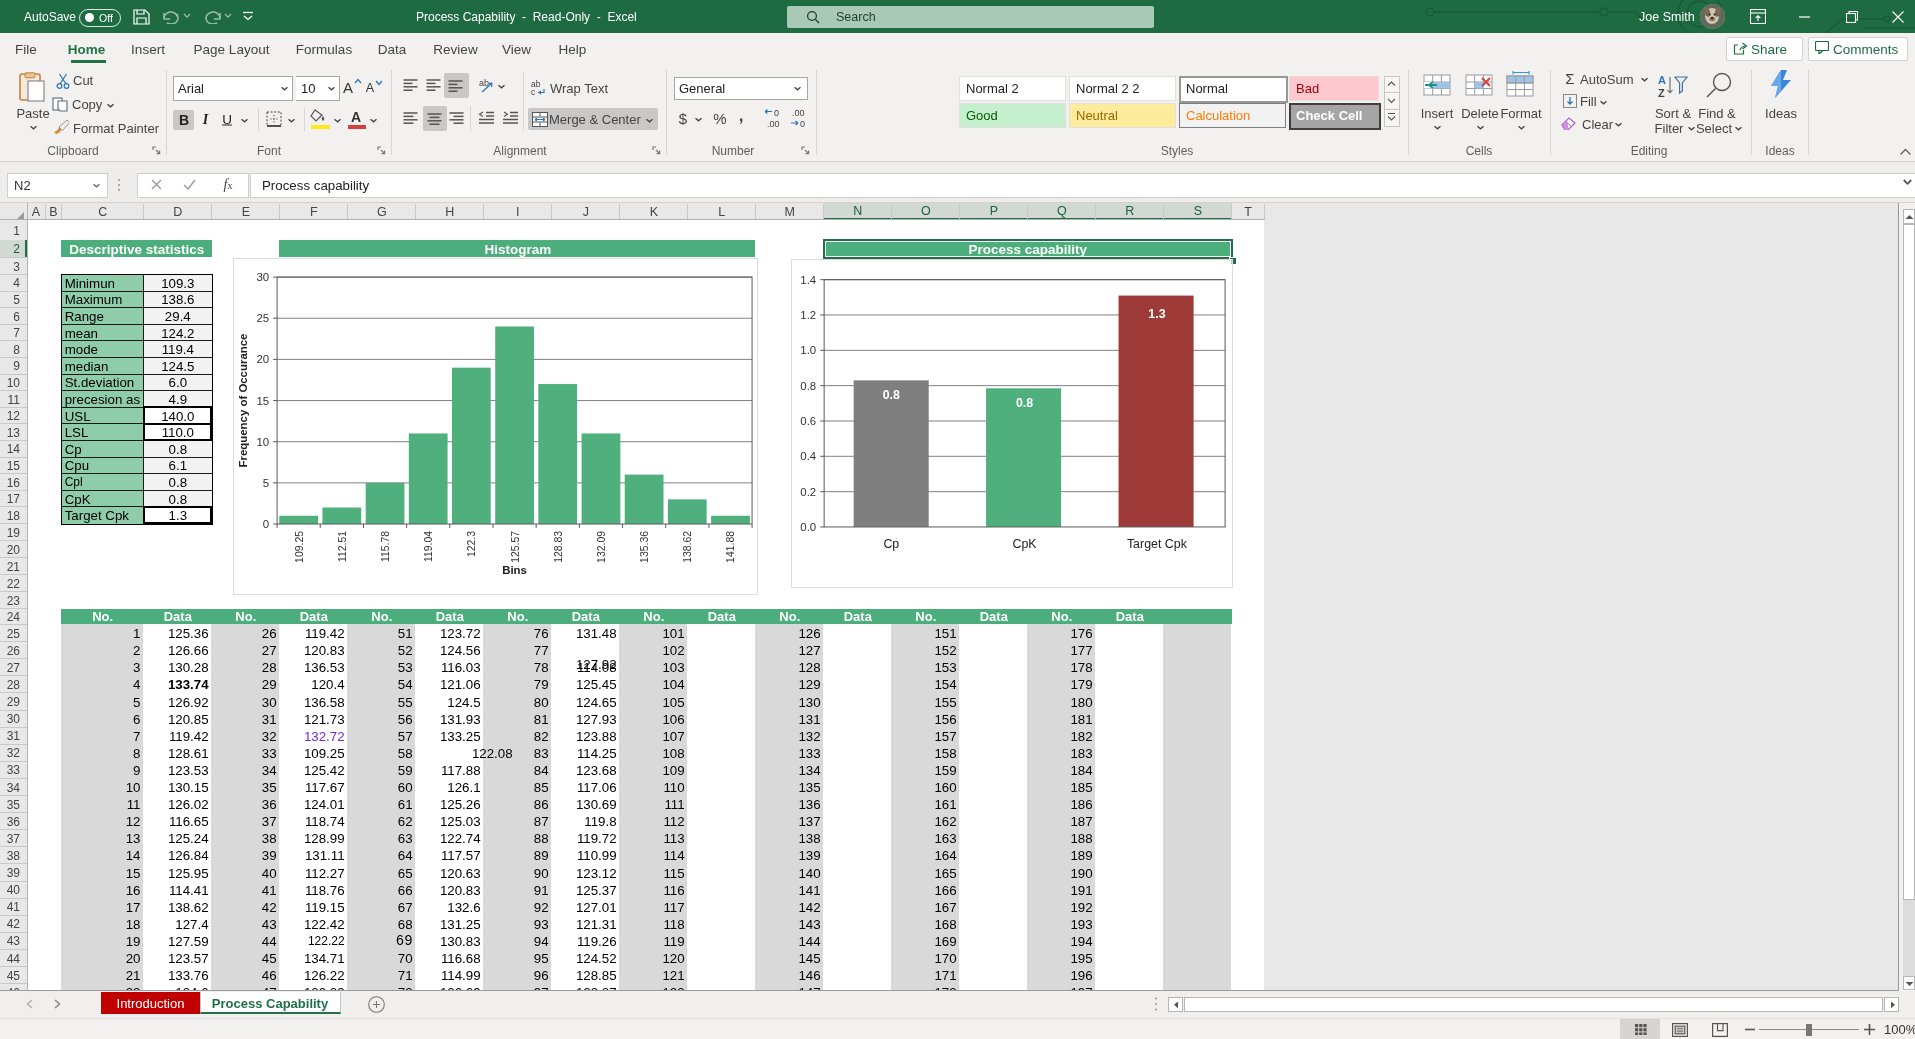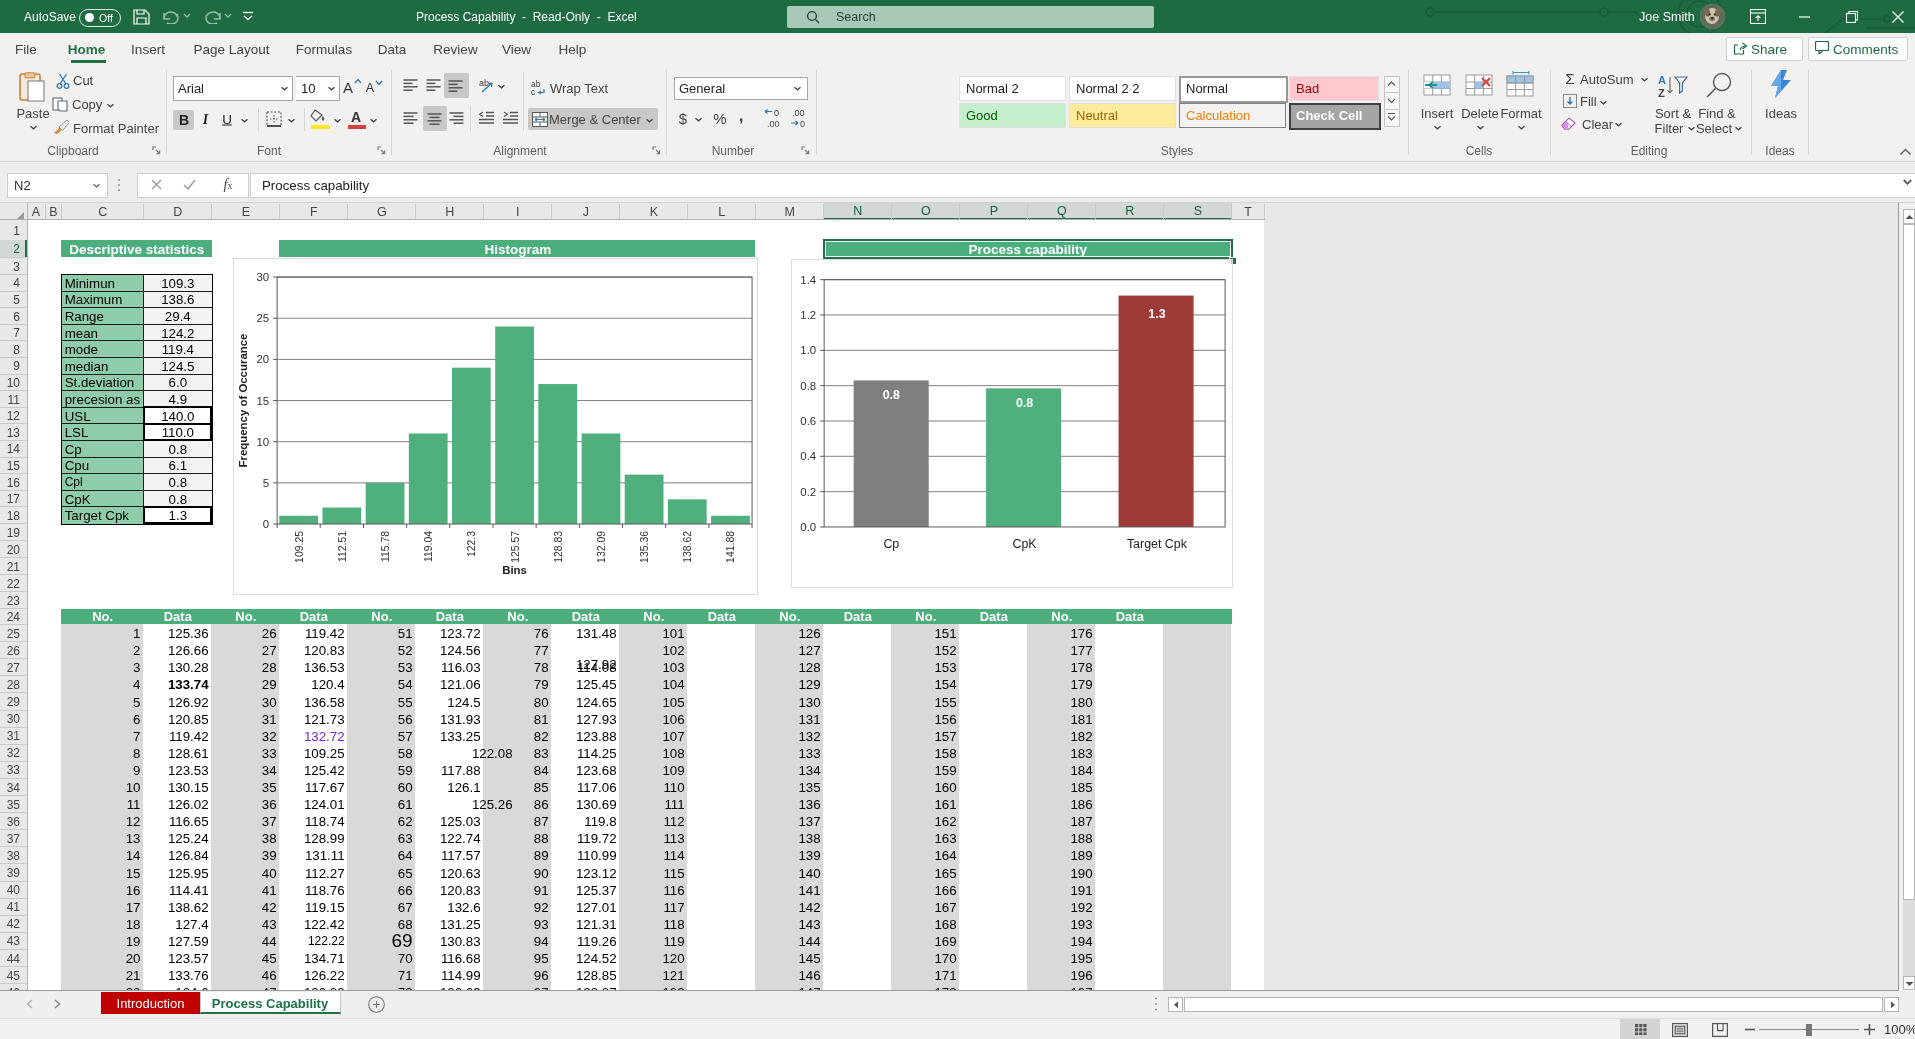--- a/index.html
+++ b/index.html
@@ -986,21 +986,21 @@
 <div style="position:absolute;left:140.5px;top:804.1px;transform:translate(-100%,-50%);font-size:13.3px;color:#000;white-space:nowrap;">11</div>
 <div style="position:absolute;left:276.6px;top:804.1px;transform:translate(-100%,-50%);font-size:13.3px;color:#000;white-space:nowrap;">36</div>
 <div style="position:absolute;left:412.6px;top:804.1px;transform:translate(-100%,-50%);font-size:13.3px;color:#000;white-space:nowrap;">61</div>
 <div style="position:absolute;left:548.6px;top:804.1px;transform:translate(-100%,-50%);font-size:13.3px;color:#000;white-space:nowrap;">86</div>
 <div style="position:absolute;left:684.6px;top:804.1px;transform:translate(-100%,-50%);font-size:13.3px;color:#000;white-space:nowrap;">111</div>
 <div style="position:absolute;left:820.6px;top:804.1px;transform:translate(-100%,-50%);font-size:13.3px;color:#000;white-space:nowrap;">136</div>
 <div style="position:absolute;left:956.6px;top:804.1px;transform:translate(-100%,-50%);font-size:13.3px;color:#000;white-space:nowrap;">161</div>
 <div style="position:absolute;left:1092.6px;top:804.1px;transform:translate(-100%,-50%);font-size:13.3px;color:#000;white-space:nowrap;">186</div>
 <div style="position:absolute;left:208.6px;top:804.1px;transform:translate(-100%,-50%);font-size:13.3px;color:#000;white-space:nowrap;">126.02</div>
 <div style="position:absolute;left:344.6px;top:804.1px;transform:translate(-100%,-50%);font-size:13.3px;color:#000;white-space:nowrap;">124.01</div>
-<div style="position:absolute;left:480.6px;top:804.1px;transform:translate(-100%,-50%);font-size:13.3px;color:#000;white-space:nowrap;margin-left:32px;">125.26</div>
+<div style="position:absolute;left:480.6px;top:804.1px;transform:translate(-100%,-50%);font-size:13.3px;color:#000;white-space:nowrap;">125.26</div>
 <div style="position:absolute;left:616.6px;top:804.1px;transform:translate(-100%,-50%);font-size:13.3px;color:#000;white-space:nowrap;">130.69</div>
 <div style="position:absolute;left:140.5px;top:821.2px;transform:translate(-100%,-50%);font-size:13.3px;color:#000;white-space:nowrap;">12</div>
 <div style="position:absolute;left:276.6px;top:821.2px;transform:translate(-100%,-50%);font-size:13.3px;color:#000;white-space:nowrap;">37</div>
 <div style="position:absolute;left:412.6px;top:821.2px;transform:translate(-100%,-50%);font-size:13.3px;color:#000;white-space:nowrap;">62</div>
 <div style="position:absolute;left:548.6px;top:821.2px;transform:translate(-100%,-50%);font-size:13.3px;color:#000;white-space:nowrap;">87</div>
 <div style="position:absolute;left:684.6px;top:821.2px;transform:translate(-100%,-50%);font-size:13.3px;color:#000;white-space:nowrap;">112</div>
 <div style="position:absolute;left:820.6px;top:821.2px;transform:translate(-100%,-50%);font-size:13.3px;color:#000;white-space:nowrap;">137</div>
 <div style="position:absolute;left:956.6px;top:821.2px;transform:translate(-100%,-50%);font-size:13.3px;color:#000;white-space:nowrap;">162</div>
 <div style="position:absolute;left:1092.6px;top:821.2px;transform:translate(-100%,-50%);font-size:13.3px;color:#000;white-space:nowrap;">187</div>
 <div style="position:absolute;left:208.6px;top:821.2px;transform:translate(-100%,-50%);font-size:13.3px;color:#000;white-space:nowrap;">116.65</div>
@@ -1074,21 +1074,21 @@
 <div style="position:absolute;left:684.6px;top:923.8px;transform:translate(-100%,-50%);font-size:13.3px;color:#000;white-space:nowrap;">118</div>
 <div style="position:absolute;left:820.6px;top:923.8px;transform:translate(-100%,-50%);font-size:13.3px;color:#000;white-space:nowrap;">143</div>
 <div style="position:absolute;left:956.6px;top:923.8px;transform:translate(-100%,-50%);font-size:13.3px;color:#000;white-space:nowrap;">168</div>
 <div style="position:absolute;left:1092.6px;top:923.8px;transform:translate(-100%,-50%);font-size:13.3px;color:#000;white-space:nowrap;">193</div>
 <div style="position:absolute;left:208.6px;top:923.8px;transform:translate(-100%,-50%);font-size:13.3px;color:#000;white-space:nowrap;">127.4</div>
 <div style="position:absolute;left:344.6px;top:923.8px;transform:translate(-100%,-50%);font-size:13.3px;color:#000;white-space:nowrap;">122.42</div>
 <div style="position:absolute;left:480.6px;top:923.8px;transform:translate(-100%,-50%);font-size:13.3px;color:#000;white-space:nowrap;">131.25</div>
 <div style="position:absolute;left:616.6px;top:923.8px;transform:translate(-100%,-50%);font-size:13.3px;color:#000;white-space:nowrap;">121.31</div>
 <div style="position:absolute;left:140.5px;top:940.9px;transform:translate(-100%,-50%);font-size:13.3px;color:#000;white-space:nowrap;">19</div>
 <div style="position:absolute;left:276.6px;top:940.9px;transform:translate(-100%,-50%);font-size:13.3px;color:#000;white-space:nowrap;">44</div>
-<div style="position:absolute;left:412.6px;top:940.9px;transform:translate(-100%,-50%);font-size:19px;color:#000;white-space:nowrap;">69</div>
+<div style="position:absolute;left:412.6px;top:940.9px;transform:translate(-100%,-50%);font-size:14px;color:#000;white-space:nowrap;font-family:Liberation Mono, monospace;">69</div>
 <div style="position:absolute;left:548.6px;top:940.9px;transform:translate(-100%,-50%);font-size:13.3px;color:#000;white-space:nowrap;">94</div>
 <div style="position:absolute;left:684.6px;top:940.9px;transform:translate(-100%,-50%);font-size:13.3px;color:#000;white-space:nowrap;">119</div>
 <div style="position:absolute;left:820.6px;top:940.9px;transform:translate(-100%,-50%);font-size:13.3px;color:#000;white-space:nowrap;">144</div>
 <div style="position:absolute;left:956.6px;top:940.9px;transform:translate(-100%,-50%);font-size:13.3px;color:#000;white-space:nowrap;">169</div>
 <div style="position:absolute;left:1092.6px;top:940.9px;transform:translate(-100%,-50%);font-size:13.3px;color:#000;white-space:nowrap;">194</div>
 <div style="position:absolute;left:208.6px;top:940.9px;transform:translate(-100%,-50%);font-size:13.3px;color:#000;white-space:nowrap;">127.59</div>
 <div style="position:absolute;left:344.6px;top:940.9px;transform:translate(-100%,-50%);font-size:12px;color:#000;white-space:nowrap;">122.22</div>
 <div style="position:absolute;left:480.6px;top:940.9px;transform:translate(-100%,-50%);font-size:13.3px;color:#000;white-space:nowrap;">130.83</div>
 <div style="position:absolute;left:616.6px;top:940.9px;transform:translate(-100%,-50%);font-size:13.3px;color:#000;white-space:nowrap;">119.26</div>
 <div style="position:absolute;left:140.5px;top:958.0px;transform:translate(-100%,-50%);font-size:13.3px;color:#000;white-space:nowrap;">20</div>

